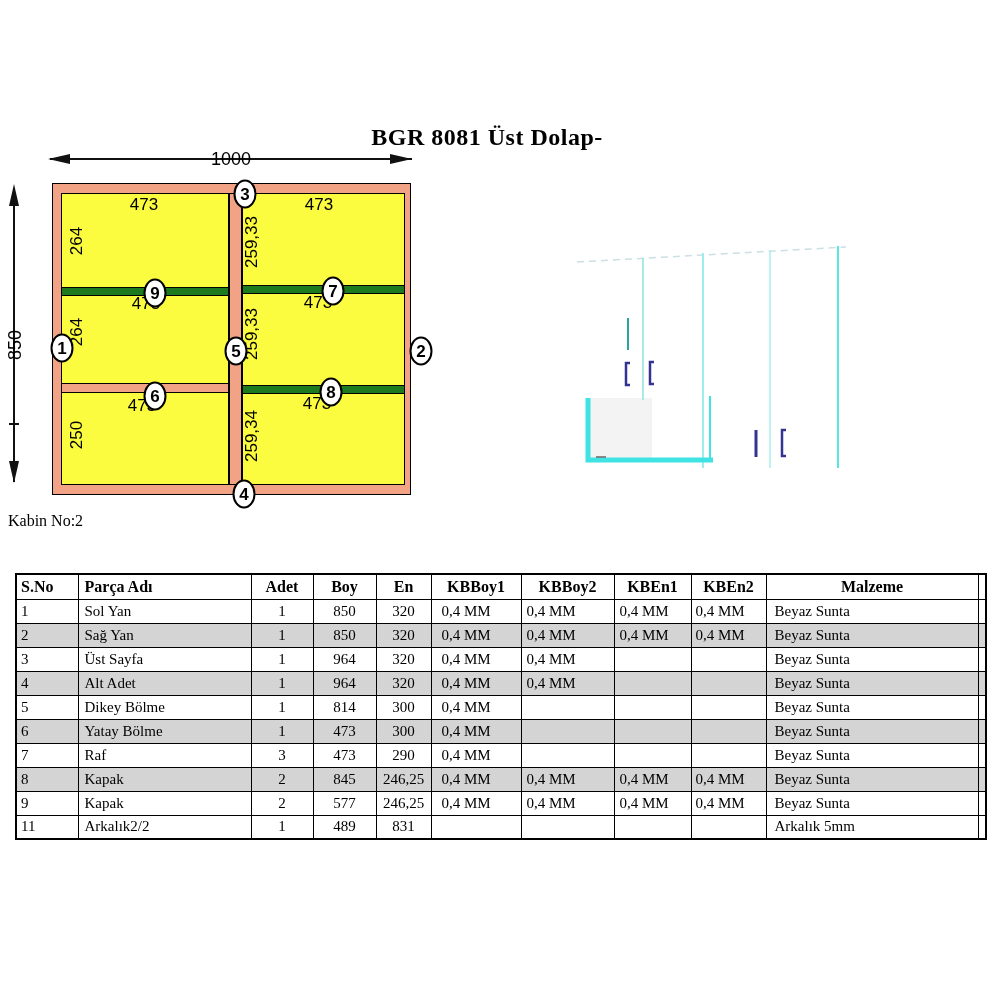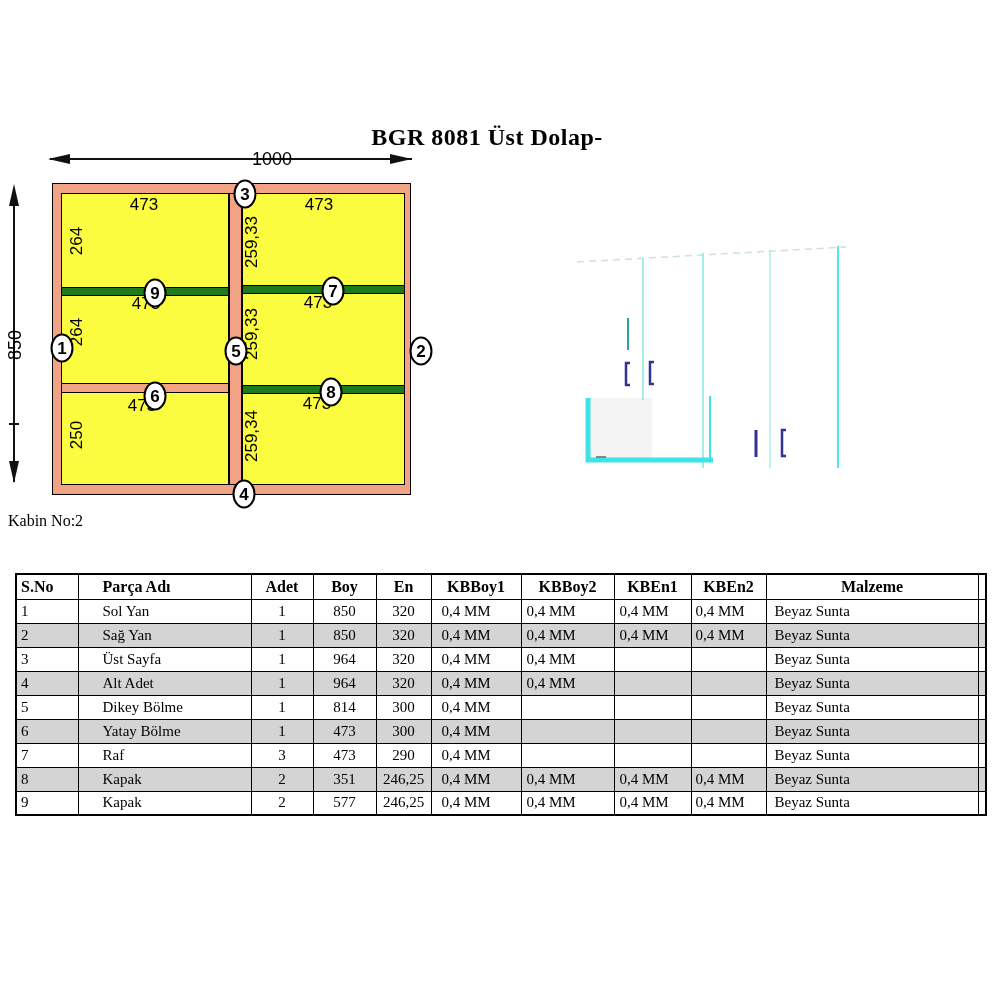--- a/index.html
+++ b/index.html
@@ -51,40 +51,40 @@
                font-size:19px;font-weight:bold;}
   .table-title .gap{display:inline-block;width:18px;}
 
   table.parts{position:absolute;left:15px;top:573px;width:970px;
               border-collapse:collapse;border:2px solid #000;table-layout:fixed;
               font-family:"Liberation Serif",serif;font-size:15px;}
   table.parts th{height:25px;border:1px solid #000;font-size:16px;font-weight:bold;
                  text-align:center;white-space:nowrap;overflow:hidden;}
   table.parts td{height:24px;border:1px solid #000;white-space:nowrap;overflow:hidden;}
   table.parts th:nth-child(1),table.parts td:nth-child(1){text-align:left;padding-left:4px;}
-  table.parts th:nth-child(2),table.parts td:nth-child(2){text-align:left;padding-left:24px;}
+  table.parts th:nth-child(2),table.parts td:nth-child(2){text-align:left;padding-left:6px;}
   table.parts td:nth-child(3),table.parts td:nth-child(4),
   table.parts td:nth-child(5){text-align:center;}
   table.parts td:nth-child(6){padding-left:10px;}
   table.parts td:nth-child(7),table.parts td:nth-child(8){padding-left:5px;}
   table.parts td:nth-child(9){padding-left:4px;}
   table.parts td:nth-child(10){padding-left:8px;}
   table.parts tr.stripe td{background:var(--stripe);}
 </style>
 </head>
 <body>
 
 <div class="canvas">
 
   <div class="abs main-title">BGR 8081 Üst Dolap-</div>
 
   <div class="abs dim-line" style="left:50px;top:158px;width:362px;height:2px;"></div>
   <div class="abs arr arr-left" style="left:48px;top:154px;"></div>
   <div class="abs arr arr-right" style="left:390px;top:154px;"></div>
-  <div class="abs dim-label" style="left:231px;top:159px;margin-left:41px;">1000</div>
+  <div class="abs dim-label" style="left:231px;top:159px;">1000</div>
 
   <div class="abs dim-line" style="left:13px;top:190px;width:2px;height:292px;"></div>
   <div class="abs arr arr-up" style="left:9px;top:184px;"></div>
   <div class="abs arr arr-down" style="left:9px;top:461px;"></div>
   <div class="abs dim-label rot" style="left:15px;top:345px;">850</div>
   <div class="abs" style="left:9px;top:423px;width:10px;height:2px;background:#111;"></div>
 
   <div class="abs cab">
     <div class="abs panel" style="left:8px;top:9px;width:168px;height:95px;"></div>
     <div class="abs shelf-green" style="left:8px;top:103px;width:168px;height:9px;"></div>
@@ -261,21 +261,21 @@
           <td></td>
           <td></td>
           <td></td>
           <td>Beyaz Sunta</td>
           <td></td>
         </tr>
         <tr class="stripe">
           <td>8</td>
           <td>Kapak</td>
           <td>2</td>
-          <td>351</td>
+          <td>845</td>
           <td>246,25</td>
           <td>0,4 MM</td>
           <td>0,4 MM</td>
           <td>0,4 MM</td>
           <td>0,4 MM</td>
           <td>Beyaz Sunta</td>
           <td></td>
         </tr>
         <tr>
           <td>9</td>
@@ -283,16 +283,29 @@
           <td>2</td>
           <td>577</td>
           <td>246,25</td>
           <td>0,4 MM</td>
           <td>0,4 MM</td>
           <td>0,4 MM</td>
           <td>0,4 MM</td>
           <td>Beyaz Sunta</td>
           <td></td>
         </tr>
+        <tr>
+          <td>11</td>
+          <td>Arkalık2/2</td>
+          <td>1</td>
+          <td>489</td>
+          <td>831</td>
+          <td></td>
+          <td></td>
+          <td></td>
+          <td></td>
+          <td>Arkalık 5mm</td>
+          <td></td>
+        </tr>
       </tbody>
   </table>
 
 </div>
 
 </body></html>

